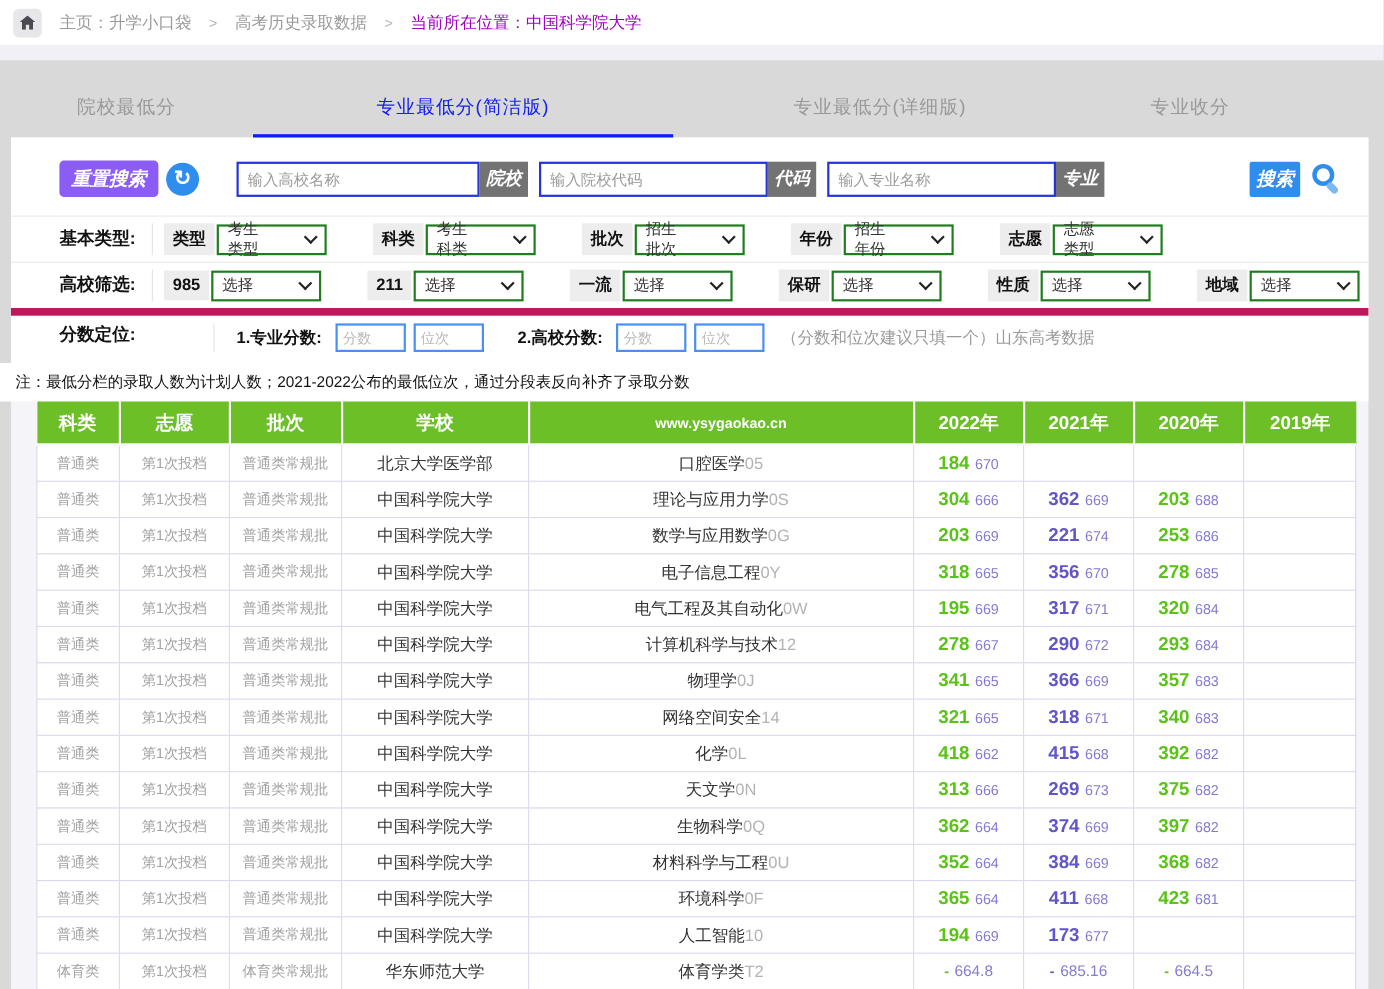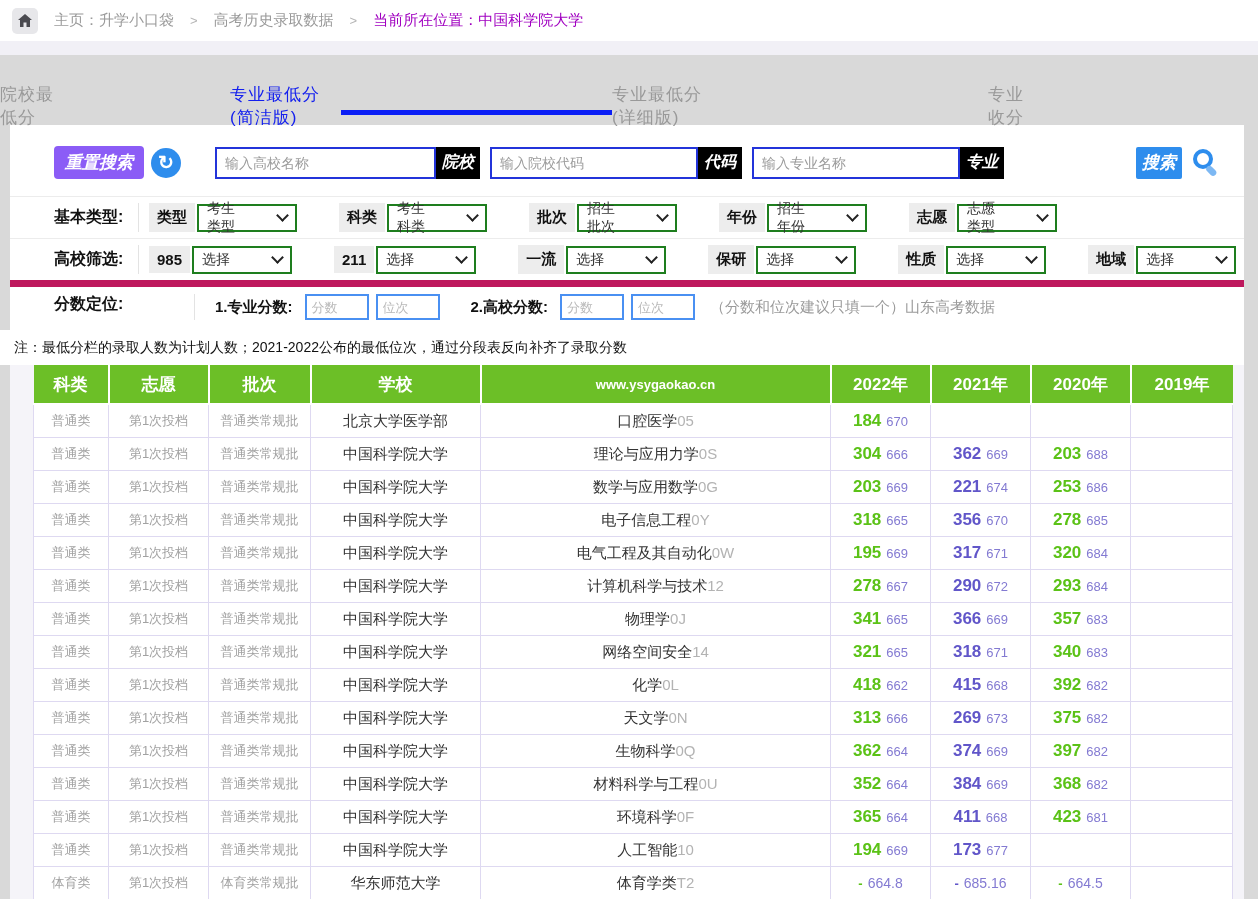--- a/index.html
+++ b/index.html
@@ -11,21 +11,21 @@
           padding-left:12px;font-size:15px;color:#9a9a9a;}
   .home-box{width:26px;height:26px;background:#e7e7ea;border-radius:5px;
             display:flex;align-items:center;justify-content:center;cursor:pointer;}
   .crumb{margin-left:16px;cursor:pointer;white-space:nowrap;}
   .sep{margin-left:16px;color:#b5b5b5;font-size:13px;}
   .crumb.current{color:#a000c0;}
   .strip{height:14px;background:#f1f0f6;}
 
   
   .tab-bar{height:70px;display:flex;background:#d9d9d9;}
-  .tab{display:flex;align-items:center;padding-top:31px;
+  .tab{display:flex;flex-direction:column;align-items:center;padding-top:31px;
        font-size:17px;color:#999;cursor:pointer;letter-spacing:1px;}
   .tab:nth-child(1){flex:0 0 230px;}
   .tab:nth-child(2){flex:0 0 382px;}
   .tab:nth-child(3){flex:0 0 376px;}
   .tab:nth-child(4){flex:0 0 188px;}
   .tab .underline{height:5px;width:100%;background:transparent;margin-top:13px;}
   .tab.active{color:#1420ee;}
   .tab.active .underline{background:#0b1ef5;}
 
   
@@ -38,21 +38,21 @@
              border-radius:4px;cursor:pointer;white-space:nowrap;}
   .refresh{width:30px;height:30px;border-radius:50%;background:#2e8ded;color:#fff;
            font-size:19px;line-height:30px;text-align:center;margin-left:7px;
            cursor:pointer;font-weight:bold;}
   .input-group{display:flex;margin-left:34px;}
   .input-group input{width:201px;height:28px;border:2px solid #2334da;
         padding:0 8px;font-size:14px;color:#333;outline:none;background:#fff;
         font-family:"Liberation Sans",sans-serif;}
   .input-group.small input{width:188px;}
   .input-group input::placeholder{color:#9b9b9b;}
-  .tag-btn{background:#000000;color:#fff;font-family:"Liberation Serif",serif;
+  .tag-btn{background:#737373;color:#fff;font-family:"Liberation Serif",serif;
            font-style:italic;font-weight:bold;font-size:16px;width:44px;height:32px;
            display:flex;align-items:center;justify-content:center;cursor:pointer;}
   .search-btn{margin-left:132px;width:46px;height:32px;background:#2e8ded;color:#fff;
               font-family:"Liberation Serif",serif;font-style:italic;font-weight:bold;
               font-size:17px;display:flex;align-items:center;justify-content:center;
               cursor:pointer;border-radius:2px;}
   .magnifier{margin-left:8px;cursor:pointer;display:flex;}
 
   .filter-row{display:flex;align-items:center;padding:6px 0 6px 44px;
               background:#fff;border-top:1px solid #ececec;}

